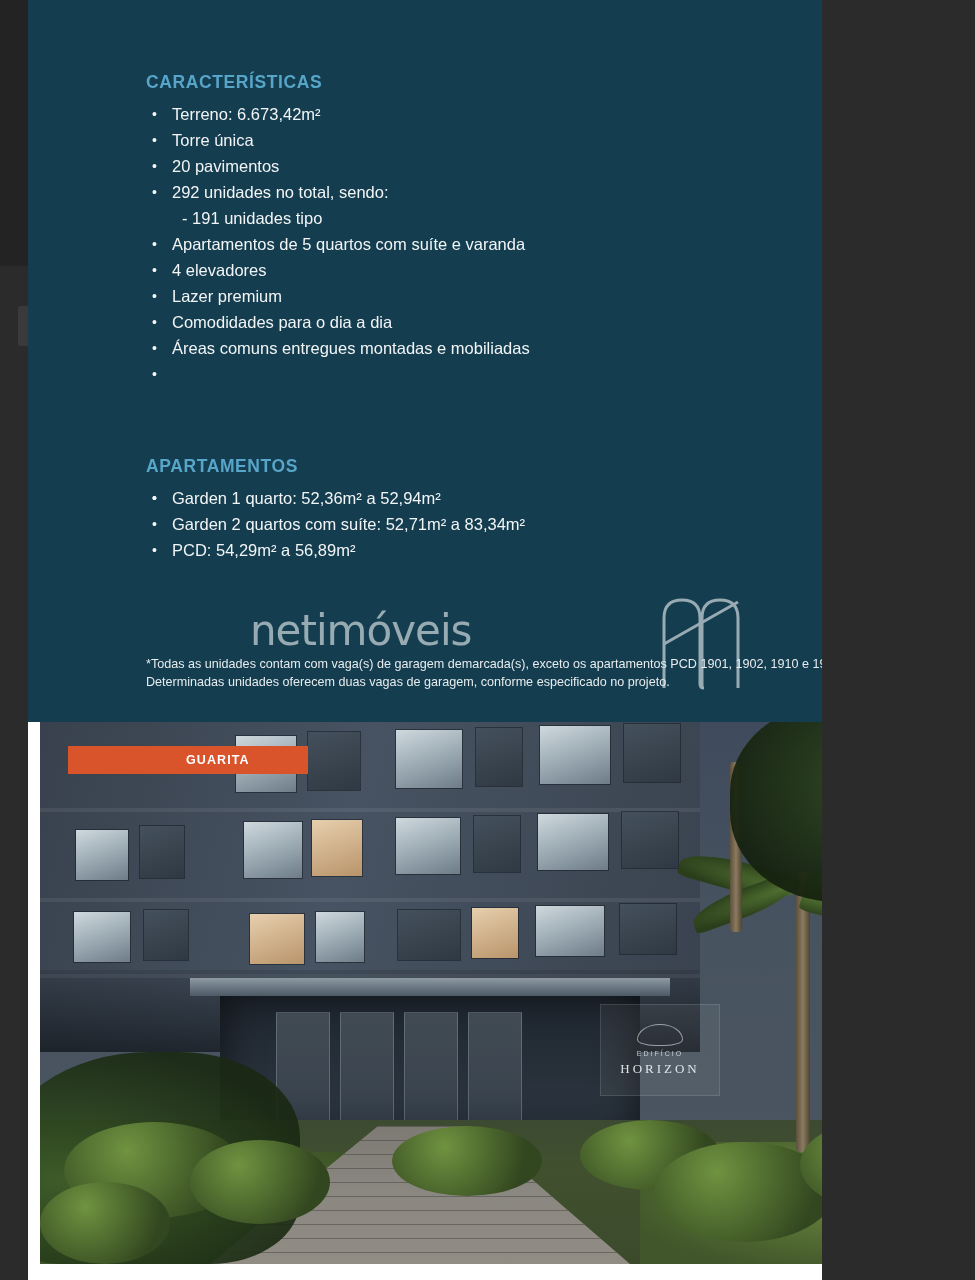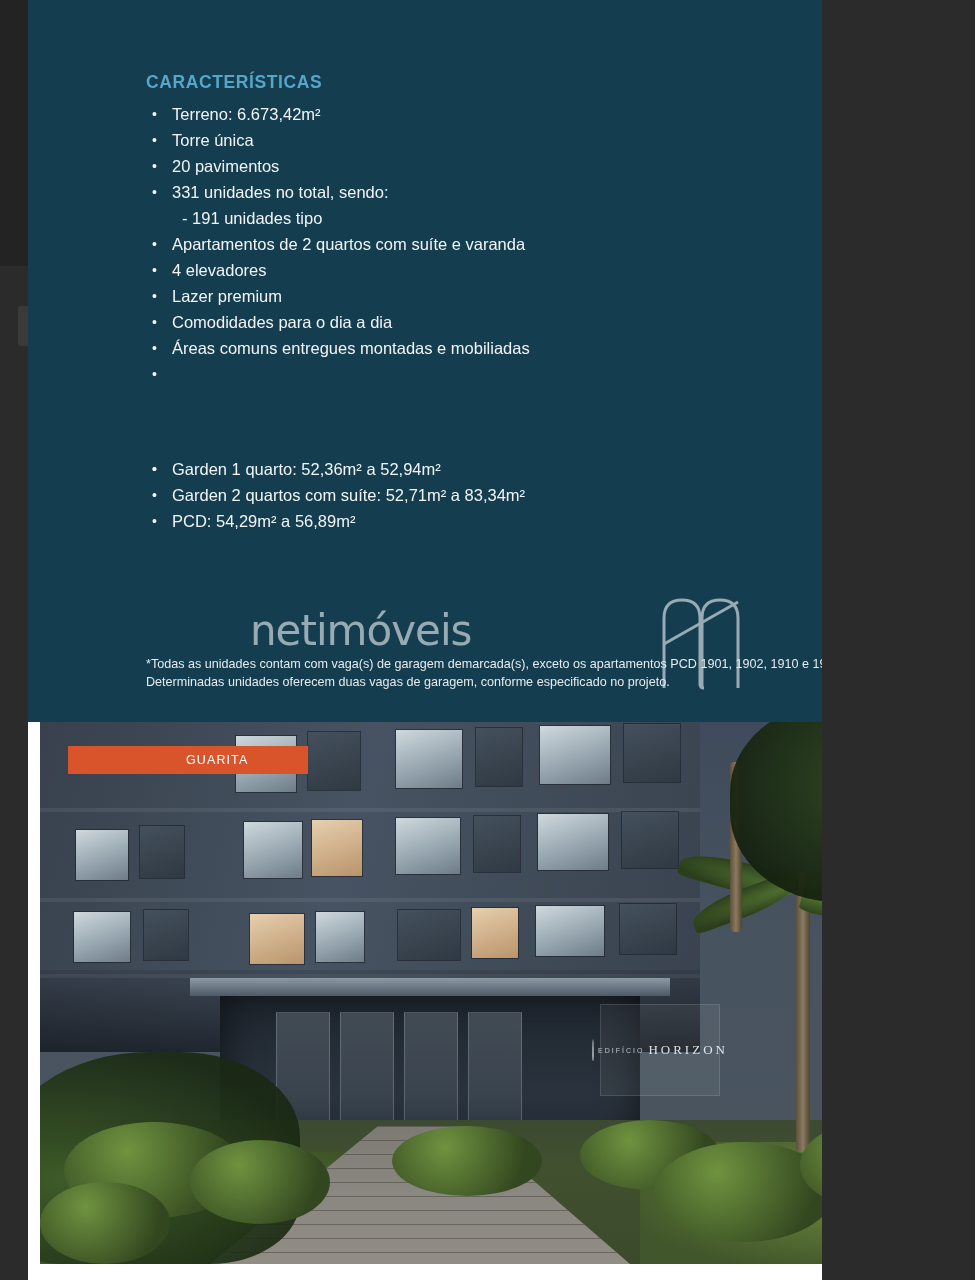--- a/index.html
+++ b/index.html
@@ -186,21 +186,21 @@
     background: linear-gradient(to bottom, rgba(190,205,215,0.22), rgba(120,140,155,0.08));
     border: 1px solid rgba(180,200,212,0.28);
   }
   .sign {
     position: absolute;
     left: 560px; top: 282px;
     width: 120px; height: 92px;
     background: rgba(255,255,255,0.06);
     border: 1px solid rgba(255,255,255,0.12);
     display: flex;
-    flex-direction: row;
+    flex-direction: column;
     align-items: center;
     justify-content: center;
     gap: 4px;
   }
   .sign-mark {
     width: 46px; height: 22px;
     border: 1px solid rgba(225,235,240,0.6);
     border-radius: 50% 50% 40% 40% / 70% 70% 30% 30%;
   }
   .sign-sub {
@@ -280,21 +280,21 @@
     left: 28px; top: 24px;
     width: 240px; height: 28px;
     background: #d9542b;
     display: flex;
     align-items: center;
     padding-left: 118px;
   }
   .ribbon span {
     color: #ffffff;
     font-size: 12.5px;
-    font-weight: normal;
+    font-weight: bold;
     letter-spacing: 1.1px;
   }
   .page-num {
     position: absolute;
     right: 14px;
     bottom: 12px;
     color: #e9eef0;
     font-size: 11.5px;
     font-weight: bold;
   }
@@ -310,32 +310,33 @@
   <div class="sheet">
 
     <div class="info-panel">
 
       <div class="block-characteristics">
         <div class="section-title">CARACTERÍSTICAS</div>
         <ul class="list">
           <li><span class="bullet">•</span><span>Terreno: 6.673,42m²</span></li>
           <li><span class="bullet">•</span><span>Torre única</span></li>
           <li><span class="bullet">•</span><span>20 pavimentos</span></li>
-          <li><span class="bullet">•</span><span>331 unidades no total, sendo:</span></li>
+          <li><span class="bullet">•</span><span>292 unidades no total, sendo:</span></li>
           <li class="sub"><span>- 191 unidades tipo</span></li>
-          <li><span class="bullet">•</span><span>Apartamentos de 2 quartos com suíte e varanda</span></li>
+          <li><span class="bullet">•</span><span>Apartamentos de 5 quartos com suíte e varanda</span></li>
           <li><span class="bullet">•</span><span>4 elevadores</span></li>
           <li><span class="bullet">•</span><span>Lazer premium</span></li>
           <li><span class="bullet">•</span><span>Comodidades para o dia a dia</span></li>
           <li><span class="bullet">•</span><span>Áreas comuns entregues montadas e mobiliadas</span></li>
           <li><span class="bullet">•</span></li>
         </ul>
       </div>
 
       <div class="block-apartments">
+        <div class="section-title">APARTAMENTOS</div>
         <ul class="list">
           <li><span class="bullet">•</span></li>
           <li><span class="bullet">•</span><span>Garden 1 quarto: 52,36m² a 52,94m²</span></li>
           <li><span class="bullet">•</span><span>Garden 2 quartos com suíte: 52,71m² a 83,34m²</span></li>
           <li><span class="bullet">•</span><span>PCD: 54,29m² a 56,89m²</span></li>
         </ul>
       </div>
 
       <div class="footnote">*Todas as unidades contam com vaga(s) de garagem demarcada(s), exceto os apartamentos PCD 1901, 1902, 1910 e 1911. Determinadas unidades oferecem duas vagas de garagem, conforme especificado no projeto.</div>
 

